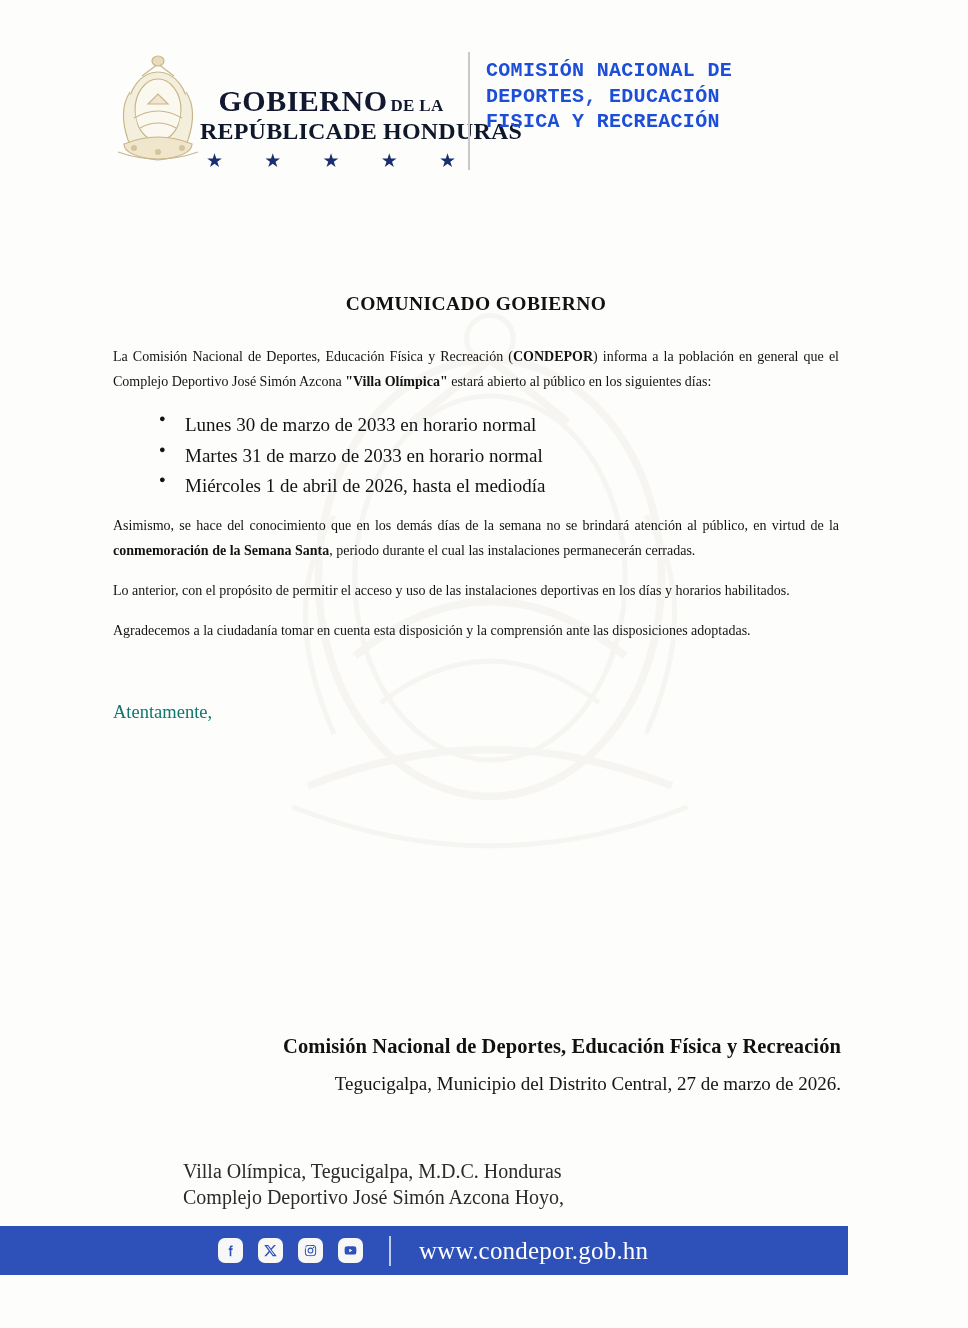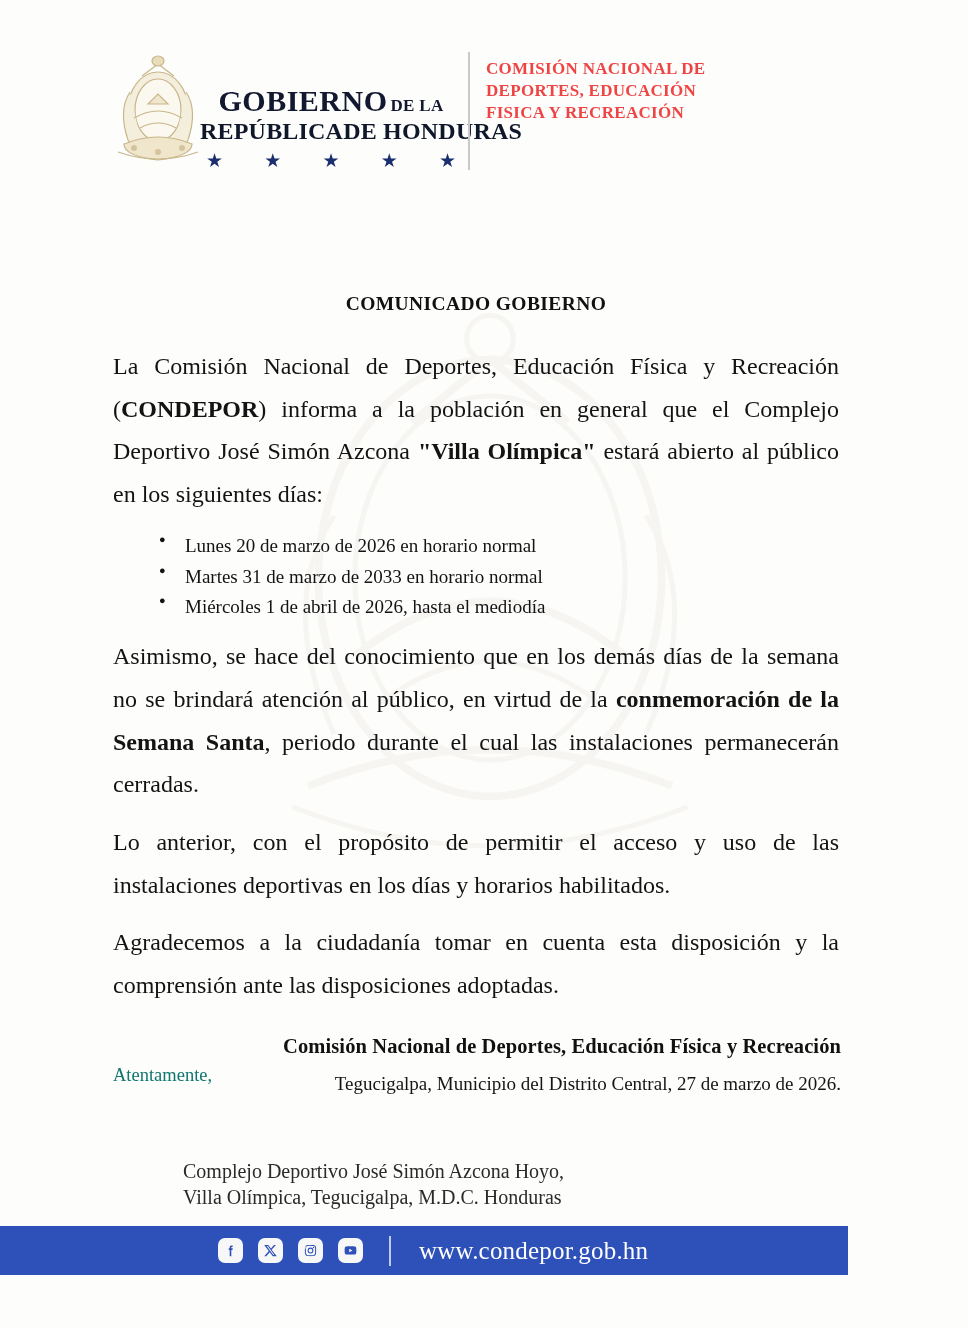--- a/index.html
+++ b/index.html
@@ -110,25 +110,25 @@
     width: 1.5px;
     height: 118px;
     background: #c9c9c9;
   }
 
   .org-title {
     position: absolute;
     left: 486px;
     top: 14px;
     width: 400px;
-    font-family: Liberation Serif, serif;
-    font-weight: bold;
-    font-size: 17px;
+    font-family: Liberation Mono, monospace;
+    font-weight: bold;
+    font-size: 20px;
     line-height: 1.28;
-    color: #ef4444;
+    color: #1d4ed8;
     letter-spacing: 0.3px;
   }
 
   
   .content {
     position: absolute;
     left: 113px;
     top: 293px;
     width: 726px;
     z-index: 2;
@@ -138,21 +138,21 @@
     text-align: center;
     font-weight: bold;
     font-size: 19.5px;
     letter-spacing: 0.4px;
     margin-bottom: 30px;
     color: #111;
   }
 
   p.body-text {
     margin: 0 0 15px 0;
-    font-size: 24px;
+    font-size: 14px;
     line-height: 1.78;
     text-align: justify;
     text-justify: inter-word;
     color: #131313;
   }
   p.body-text b { font-weight: bold; }
 
   ul.days {
     margin: 0 0 12px 0;
     padding-left: 46px;
@@ -325,42 +325,42 @@
     </div>
   </div>
 
   <div class="content">
 
     <div class="doc-title">COMUNICADO GOBIERNO</div>
 
     <p class="body-text"><span>La Comisión Nacional de Deportes, Educación Física y Recreación (</span><b>CONDEPOR</b><span>) informa a la población en general que el Complejo Deportivo José Simón Azcona </span><b>"Villa Olímpica"</b><span> estará abierto al público en los siguientes días:</span></p>
 
     <ul class="days">
-      <li>Lunes 20 de marzo de 2026 en horario normal</li>
+      <li>Lunes 30 de marzo de 2033 en horario normal</li>
       <li>Martes 31 de marzo de 2033 en horario normal</li>
       <li>Miércoles 1 de abril de 2026, hasta el mediodía</li>
     </ul>
 
     <p class="body-text"><span>Asimismo, se hace del conocimiento que en los demás días de la semana no se brindará atención al público, en virtud de la </span><b>conmemoración de la Semana Santa</b><span>, periodo durante el cual las instalaciones permanecerán cerradas.</span></p>
 
     <p class="body-text">Lo anterior, con el propósito de permitir el acceso y uso de las instalaciones deportivas en los días y horarios habilitados.</p>
 
     <p class="body-text">Agradecemos a la ciudadanía tomar en cuenta esta disposición y la comprensión ante las disposiciones adoptadas.</p>
 
     <div class="salutation">Atentamente,</div>
   </div>
 
   <div class="signature">
     <div class="sig-org">Comisión Nacional de Deportes, Educación Física y Recreación</div>
     <div class="sig-place">Tegucigalpa, Municipio del Distrito Central, 27 de marzo de 2026.</div>
   </div>
 
   <div class="address">
+    <div>Villa Olímpica, Tegucigalpa, M.D.C. Honduras</div>
     <div>Complejo Deportivo José Simón Azcona Hoyo,</div>
-    <div>Villa Olímpica, Tegucigalpa, M.D.C. Honduras</div>
   </div>
 
   <div class="blue-bar">
     <div class="social">
 
       <div class="soc-icon">
         <svg viewBox="0 0 24 24" xmlns="http://www.w3.org/2000/svg">
           <path d="M15.5 8.5h-2.2V7.2c0-.6.4-.8.7-.8h1.4V3.9h-2c-2.2 0-2.7 1.6-2.7 2.7v1.9H9.2v2.7h1.5V21h2.6v-9.8h1.9l.3-2.7z"></path>
         </svg>
       </div>

